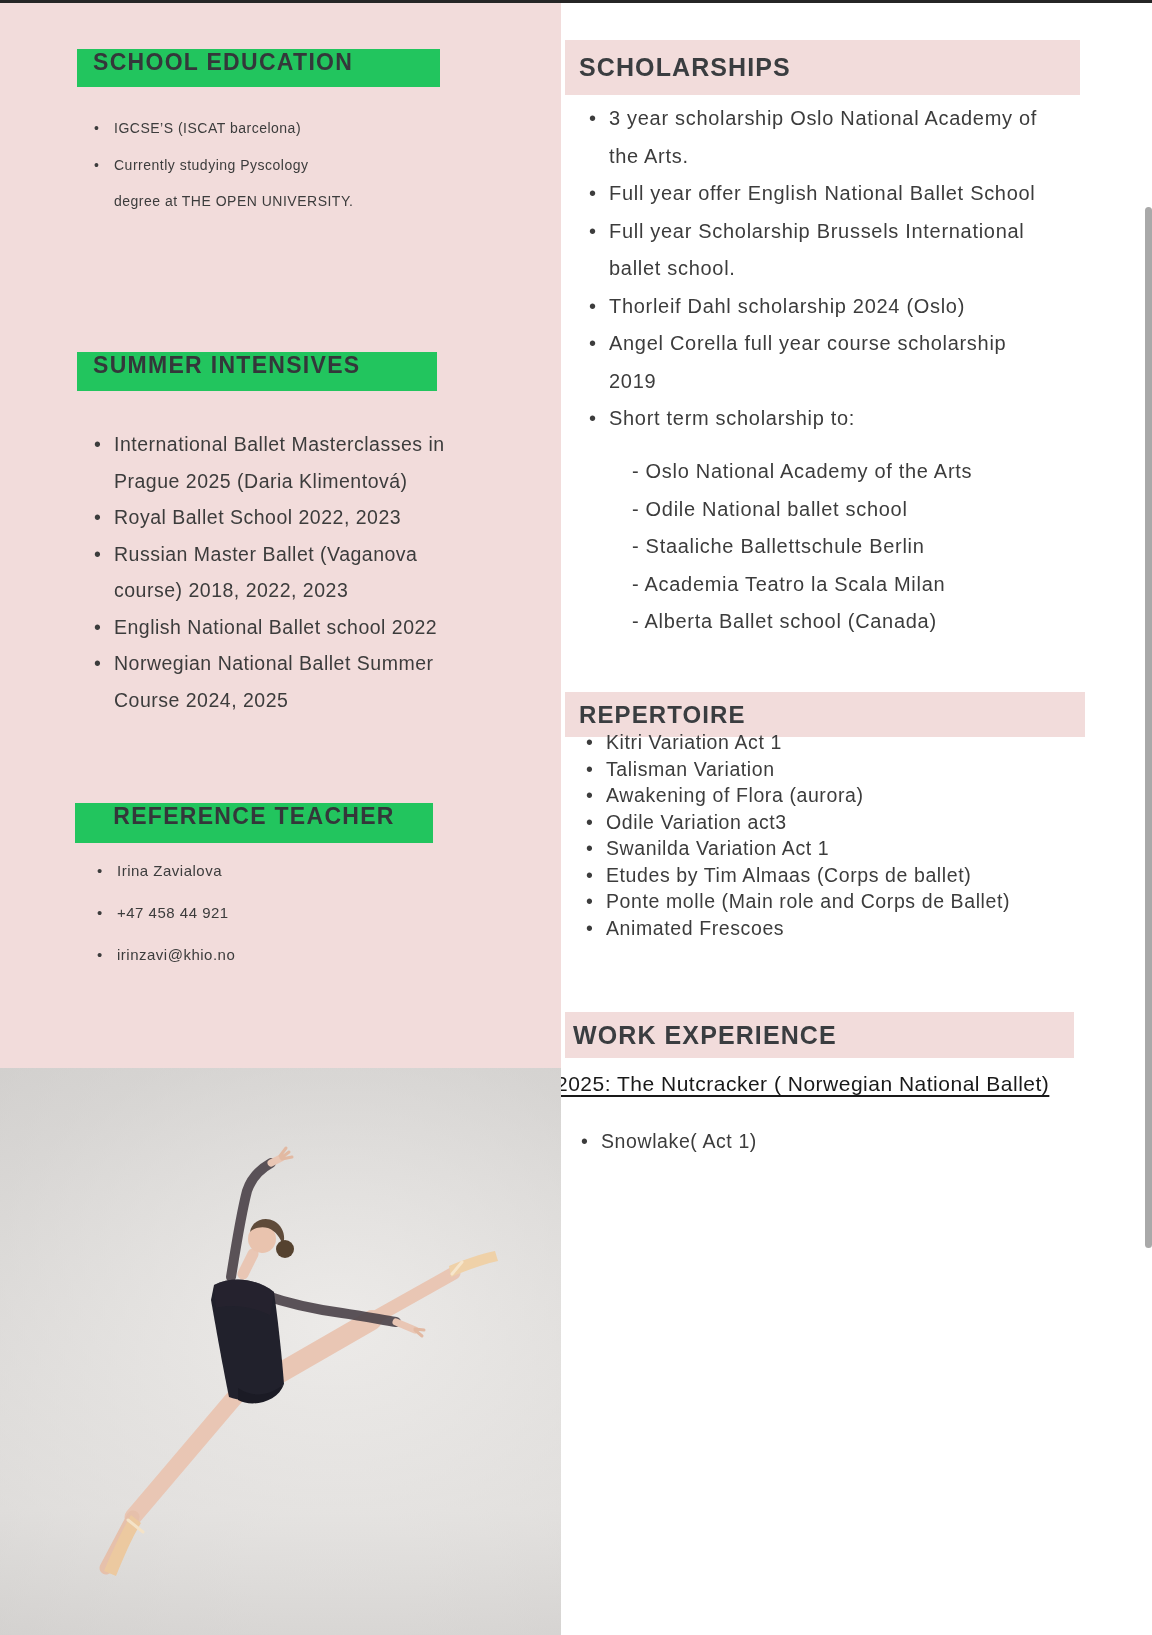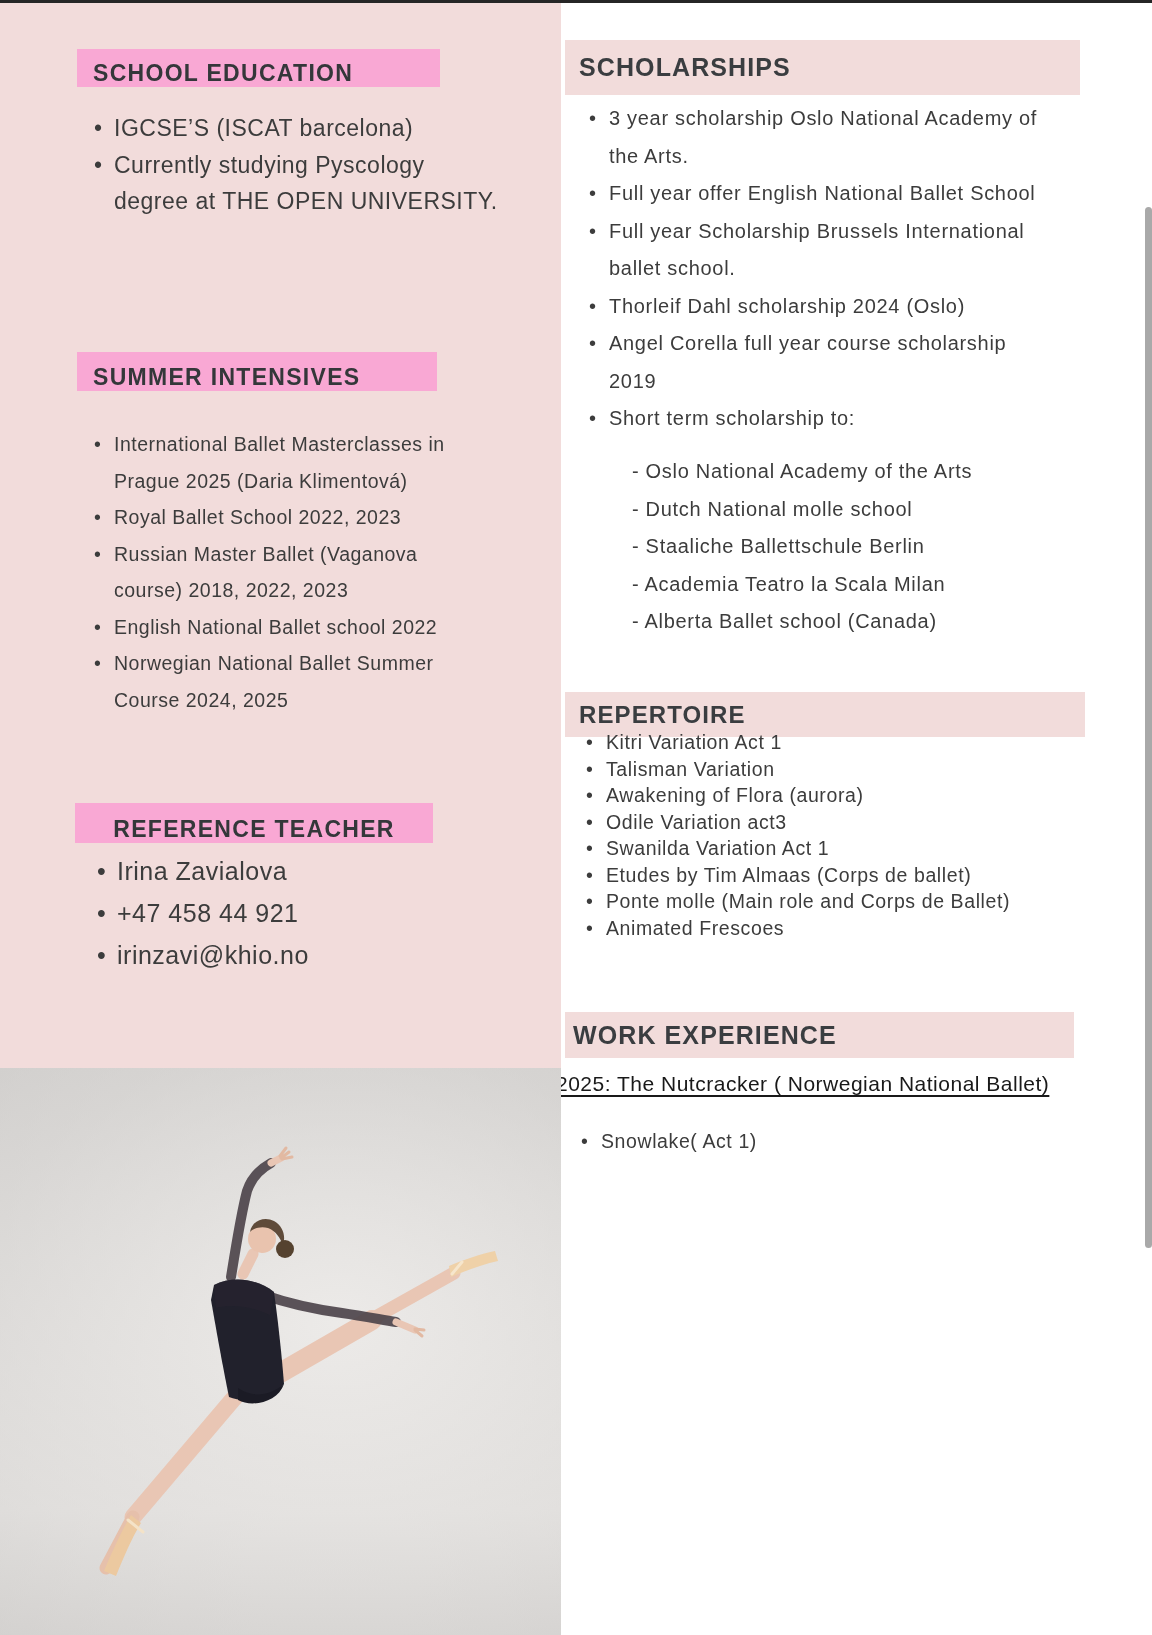--- a/index.html
+++ b/index.html
@@ -6,42 +6,42 @@
   body{
     width:1152px;height:1635px;position:relative;overflow:hidden;
     background:#ffffff;
     font-family:"Liberation Sans", sans-serif;
     color:#3c3c3c;
   }
   .topline{position:absolute;left:0;top:0;width:1152px;height:3px;background:#262626;}
   
   .left-col{position:absolute;left:0;top:3px;width:561px;height:1065px;background:#f2dcdb;}
   
-  .hdr-box{position:absolute;background:#f9a8d4;display:flex;align-items:flex-end;}
+  .hdr-box{position:absolute;background:#22c55e;display:flex;align-items:flex-start;}
   .hdr-box.school{left:77px;top:49px;width:363px;height:38px;padding-left:16px;box-sizing:border-box;}
   .hdr-box.summer{left:77px;top:352px;width:360px;height:39px;padding-left:16px;box-sizing:border-box;}
   .hdr-box.reference{left:75px;top:803px;width:358px;height:40px;justify-content:center;}
   .hdr-text{font-weight:bold;font-size:23px;letter-spacing:1.3px;color:#34373a;white-space:nowrap;}
   
   .strip{position:absolute;background:#f2dcdb;display:flex;align-items:center;}
   .strip.scholarships{left:565px;top:40px;width:515px;height:55px;padding-left:14px;box-sizing:border-box;}
   .strip.repertoire{left:565px;top:692px;width:520px;height:45px;padding-left:14px;box-sizing:border-box;}
   .strip.workexp{left:565px;top:1012px;width:509px;height:46px;padding-left:8px;box-sizing:border-box;}
   .strip .hdr-text{font-size:25px;letter-spacing:1.1px;color:#3a3d40;}
   .strip.repertoire .hdr-text{font-size:24px;}
   
   ul.blist{list-style:none;margin:0;padding:0;position:absolute;}
   ul.blist li{position:relative;padding-left:21px;white-space:pre-line;}
   ul.blist li::before{content:"\2022";position:absolute;left:1px;top:0;color:#3c3c3c;}
   ul.dashlist{list-style:none;margin:0;padding:0;position:absolute;}
   ul.dashlist li{white-space:pre-line;}
   
-  ul.school-list{left:93px;top:110px;width:440px;font-size:23px;line-height:36.5px;letter-spacing:.5px;}
+  ul.school-list{left:93px;top:110px;width:440px;font-size:14px;line-height:36.5px;letter-spacing:.5px;}
   ul.summer-list{left:93px;top:426px;width:445px;font-size:19.5px;line-height:36.5px;letter-spacing:.5px;}
-  ul.reference-list{left:96px;top:850px;width:420px;font-size:25px;line-height:42px;letter-spacing:.5px;}
+  ul.reference-list{left:96px;top:850px;width:420px;font-size:15px;line-height:42px;letter-spacing:.5px;}
   
   ul.scholar-list{left:588px;top:100px;width:545px;font-size:20px;line-height:37.5px;letter-spacing:.7px;}
   ul.scholar-sub{left:632px;top:453px;width:500px;font-size:20px;line-height:37.5px;letter-spacing:.7px;}
   ul.repertoire-list{left:585px;top:729px;width:555px;font-size:19.5px;line-height:26.5px;letter-spacing:.6px;}
   ul.workexp-list{left:580px;top:1127px;width:540px;font-size:19.5px;line-height:29px;letter-spacing:.6px;}
   
   .nutcracker{
     position:absolute;left:556px;top:1072px;width:596px;
     font-size:21px;font-weight:normal;color:#191919;letter-spacing:.5px;white-space:nowrap;
     text-decoration:underline;text-decoration-thickness:2px;text-underline-offset:4px;
@@ -105,21 +105,21 @@
     <li>Full year offer English National Ballet School</li>
     <li>Full year Scholarship Brussels International
 ballet school.</li>
     <li>Thorleif Dahl scholarship 2024 (Oslo)</li>
     <li>Angel Corella full year course scholarship
 2019</li>
     <li>Short term scholarship to:</li>
   </ul>
 <ul class="dashlist scholar-sub">
     <li>- Oslo National Academy of the Arts</li>
-    <li>- Dutch National molle school</li>
+    <li>- Odile National ballet school</li>
     <li>- Staaliche Ballettschule Berlin</li>
     <li>- Academia Teatro la Scala Milan</li>
     <li>- Alberta Ballet school (Canada)</li>
   </ul>
 
 <div class="strip repertoire">
   <span class="hdr-text">REPERTOIRE</span>
 </div>
 <ul class="blist repertoire-list">
     <li>Kitri Variation Act 1</li>

